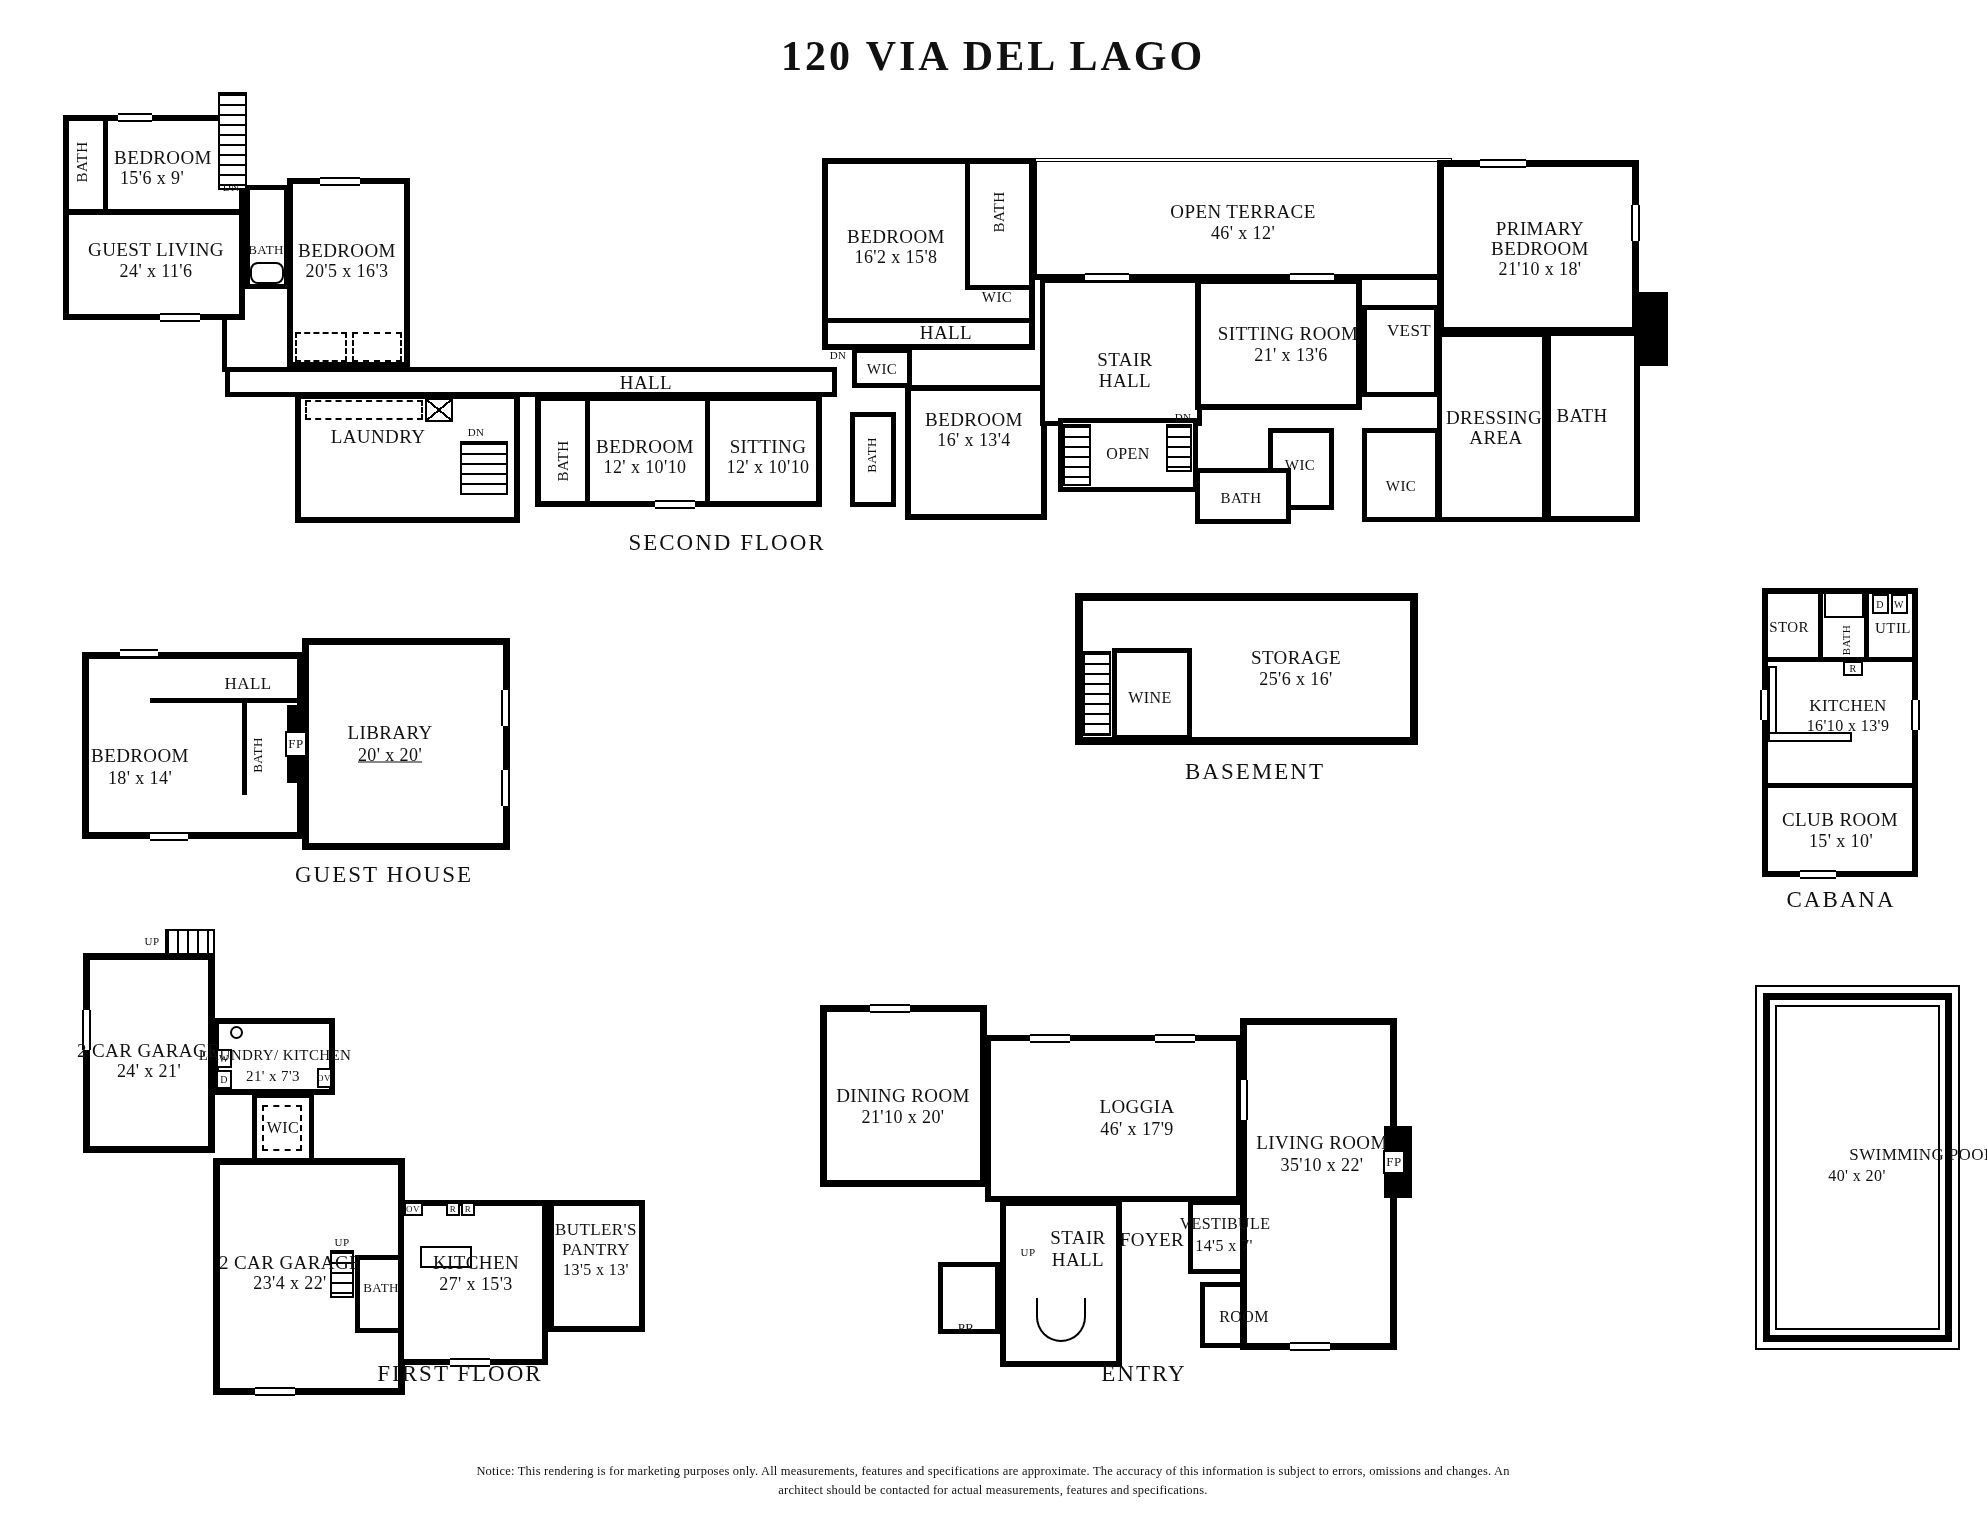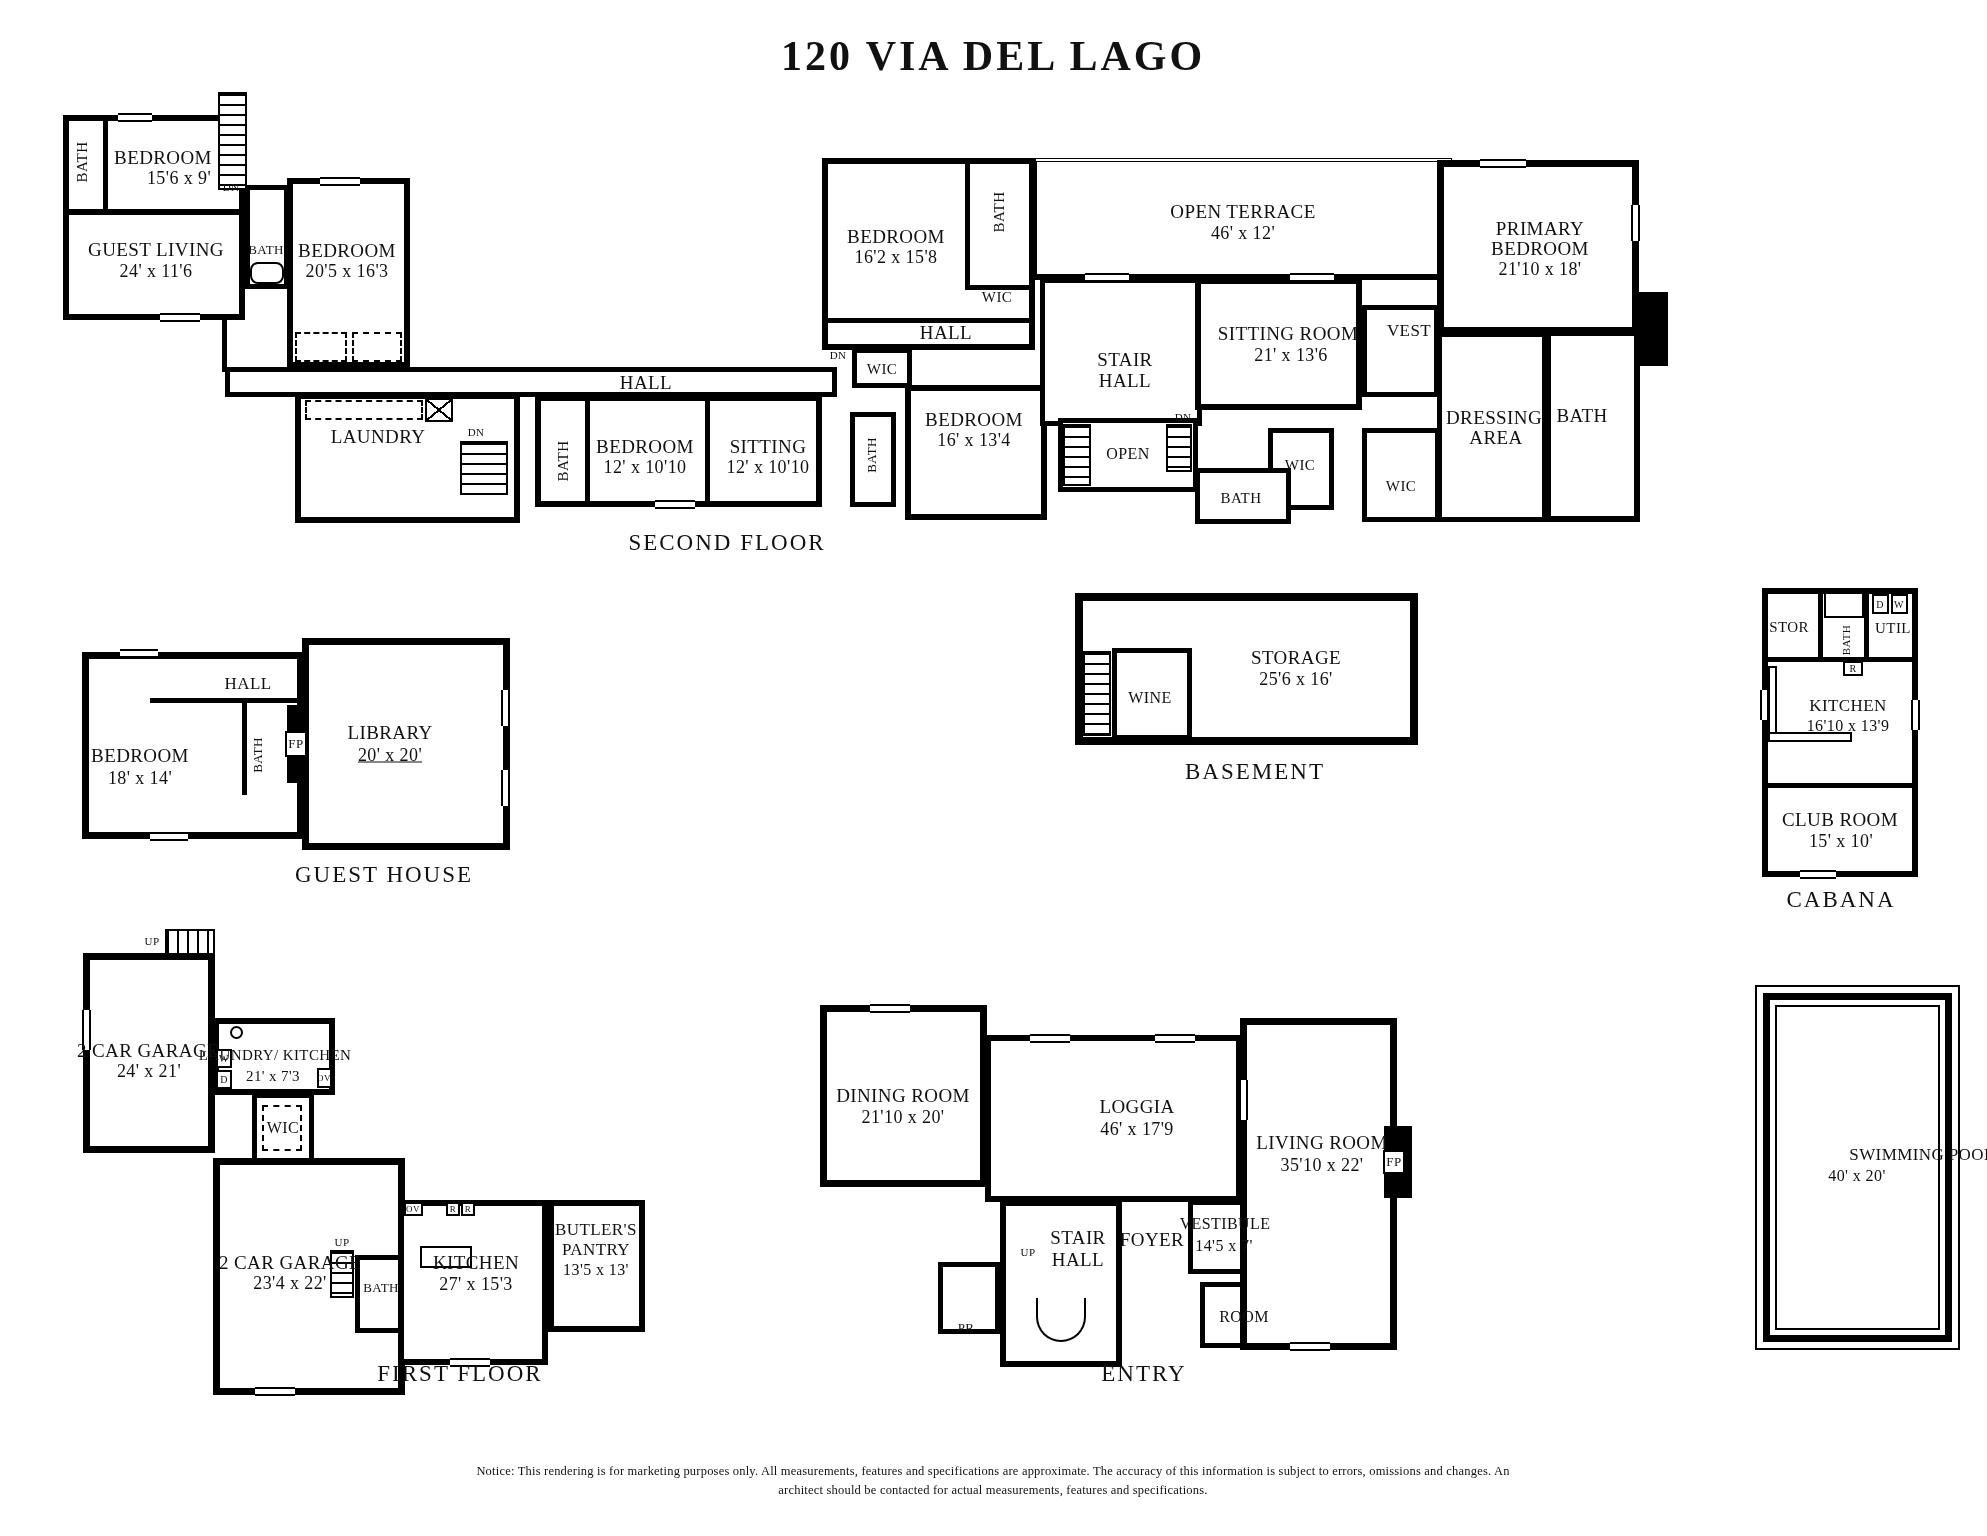--- a/index.html
+++ b/index.html
@@ -83,21 +83,21 @@
     <div class="winh" style="left:160px;top:313px;width:40px;"></div>
     <div class="winh" style="left:320px;top:177px;width:40px;"></div>
     <div class="winh" style="left:1085px;top:273px;width:44px;"></div>
     <div class="winh" style="left:1290px;top:273px;width:44px;"></div>
     <div class="winh" style="left:1480px;top:159px;width:46px;"></div>
     <div class="winv" style="left:1631px;top:205px;height:36px;"></div>
     <div class="winh" style="left:655px;top:500px;width:40px;"></div>
 
     <div class="lbl vert s15" style="left:82px;top:162px;">BATH</div>
     <div class="lbl" style="left:163px;top:158px;">BEDROOM</div>
-    <div class="lbl d" style="left:179px;top:178px;">15'6 x 9'</div>
+    <div class="lbl d" style="left:152px;top:178px;">15'6 x 9'</div>
     <div class="lbl s11" style="left:231px;top:187px;">DN</div>
     <div class="lbl" style="left:156px;top:250px;">GUEST LIVING</div>
     <div class="lbl d" style="left:156px;top:271px;">24' x 11'6</div>
     <div class="lbl s13" style="left:266px;top:250px;">BATH</div>
     <div class="lbl" style="left:347px;top:251px;">BEDROOM</div>
     <div class="lbl d" style="left:347px;top:271px;">20'5 x 16'3</div>
     <div class="lbl" style="left:646px;top:383px;">HALL</div>
     <div class="lbl" style="left:378px;top:437px;">LAUNDRY</div>
     <div class="lbl s11" style="left:476px;top:432px;">DN</div>
     <div class="lbl vert s15" style="left:563px;top:461px;">BATH</div>

